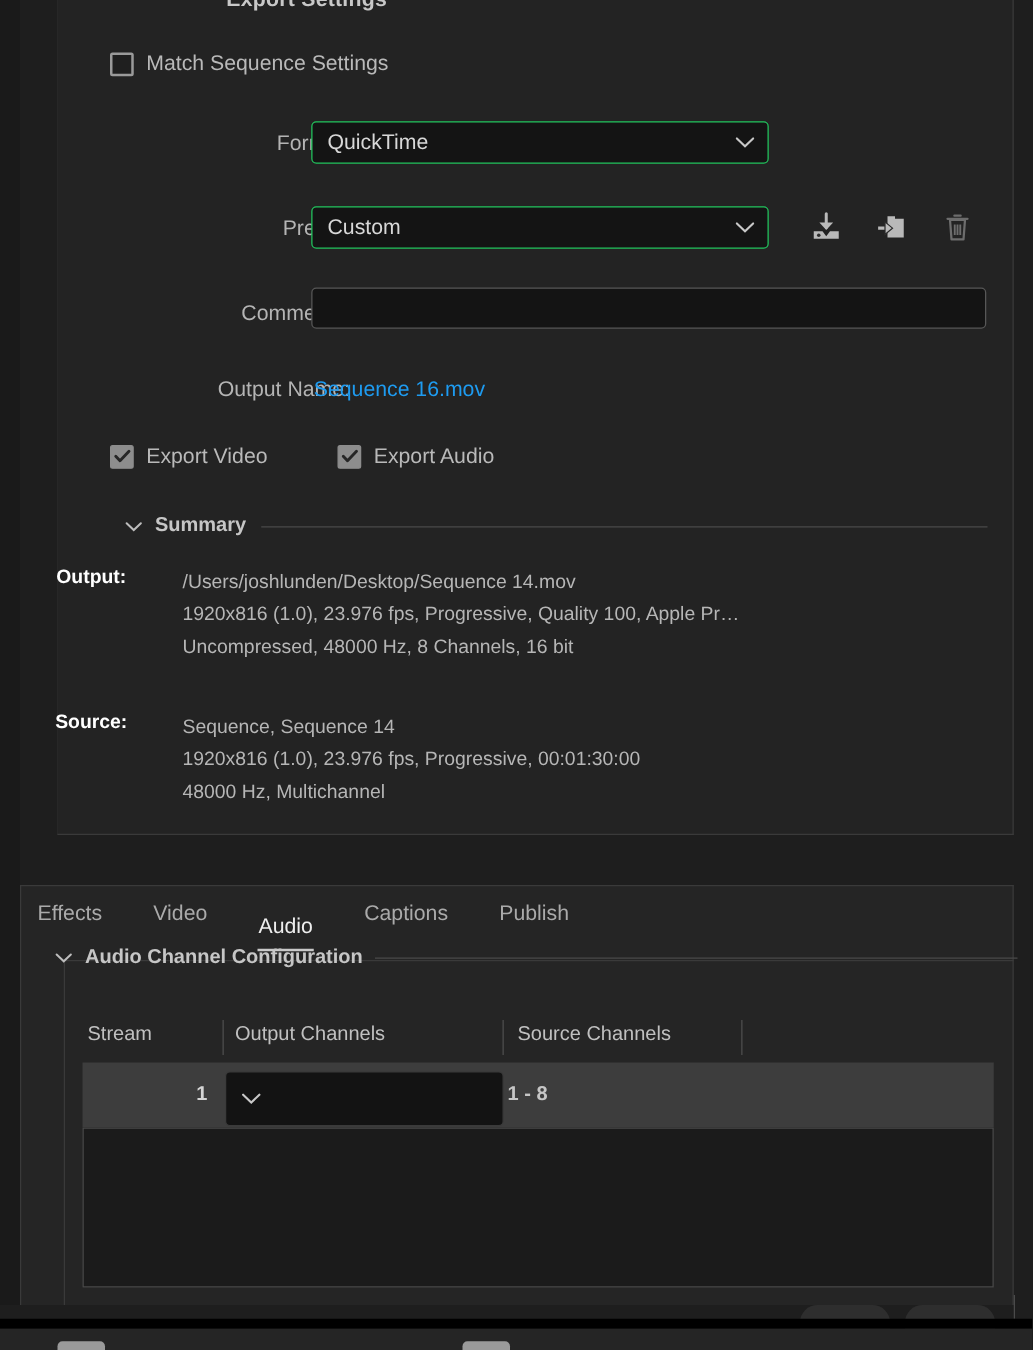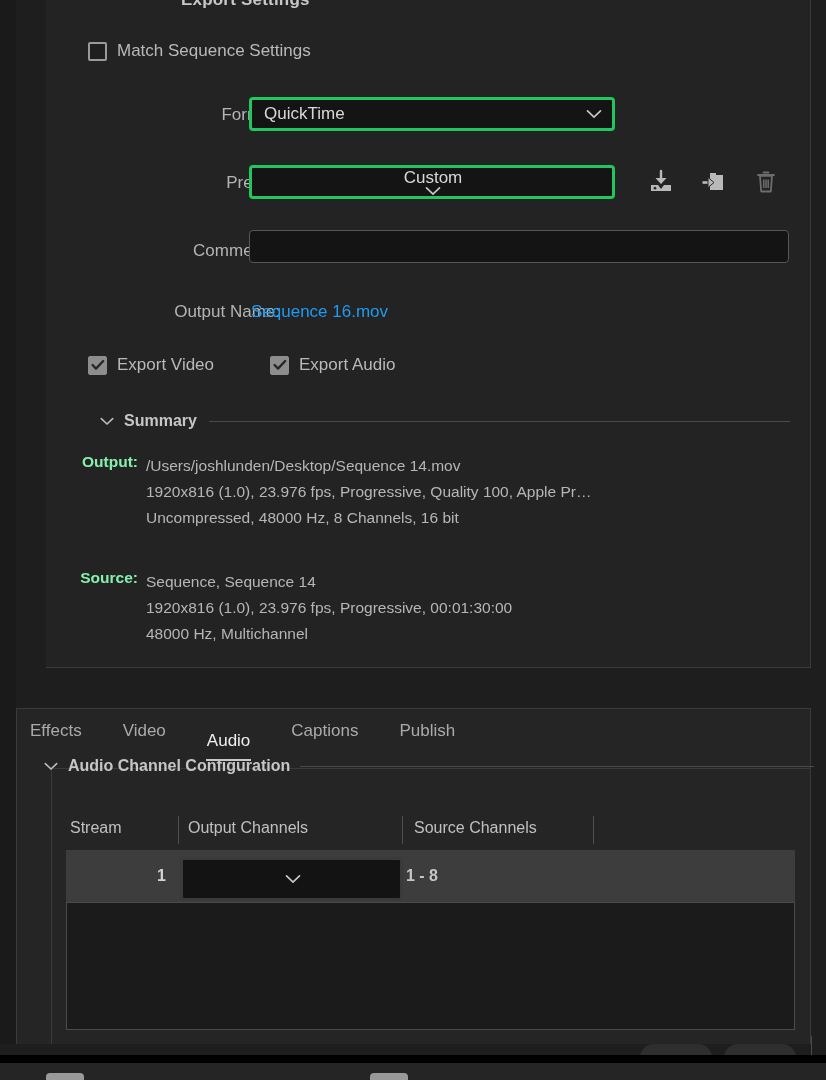--- a/index.html
+++ b/index.html
@@ -98,29 +98,28 @@
     left: 14px;
     font-size: 17px;
     color: #b4b4b4;
     white-space: nowrap;
   }
 
   
   .select {
     position: absolute;
     background: #141414;
-    border: 3px solid #22c55e;
+    border: 1px solid #22c55e;
     border-radius: 4px;
     box-sizing: border-box;
     display: flex;
     align-items: center;
     padding: 0 10px 0 12px;
     color: #d8d8d8;
     font-size: 17px;
-    justify-content: center;
   }
   .select .val { flex: 1; white-space: nowrap; overflow: hidden; }
   .chev { flex: none; display: block; }
 
   .textinput {
     position: absolute;
     background: #141414;
     border: 1px solid #575757;
     border-radius: 4px;
     box-sizing: border-box;
@@ -153,24 +152,24 @@
     font-weight: bold;
     color: #c6c6c6;
     margin: 0 12px 0 10px;
     white-space: nowrap;
   }
   .summary-head .rule {
     flex: 1; height: 1px; background: #4a4a4a;
   }
   .sum-key {
     position: absolute;
-    text-align: right;
+    text-align: center;
     width: 130px;
     font-weight: bold;
-    color: #86efac;
+    color: #ffffff;
     font-size: 15.5px;
   }
   .sum-lines {
     position: absolute;
     color: #b6b6b6;
     font-size: 15.5px;
     line-height: 26px;
     white-space: nowrap;
   }
 
@@ -344,21 +343,21 @@
 
     <div class="field-label" style="top:105px;">Format:</div>
     <div class="select" style="left:203px; top:97px; width:366px; height:34px;">
       <span class="val">QuickTime</span>
       <svg class="chev" width="16" height="10" viewBox="0 0 16 10">
         <path d="M1.5 1.8 L8 8 L14.5 1.8" fill="none" stroke="#c8c8c8" stroke-width="1.7" stroke-linecap="round"></path>
       </svg>
     </div>
 
     <div class="field-label" style="top:173px;">Preset:</div>
-    <div class="select" style="left:203px; top:165px; width:366px; height:34px;flex-direction:column;">
+    <div class="select" style="left:203px; top:165px; width:366px; height:34px;">
       <span class="val">Custom</span>
       <svg class="chev" width="16" height="10" viewBox="0 0 16 10">
         <path d="M1.5 1.8 L8 8 L14.5 1.8" fill="none" stroke="#c8c8c8" stroke-width="1.7" stroke-linecap="round"></path>
       </svg>
     </div>
 
     <div class="iconbtn" style="left:598px; top:166px; width:34px; height:32px;">
       <svg width="26" height="26" viewBox="0 0 26 26">
         <path d="M13 2 L13 13" stroke="#b9b9b9" stroke-width="2.4" stroke-linecap="round"></path>
         <path d="M7.5 9 L13 15 L18.5 9" fill="#b9b9b9"></path>

